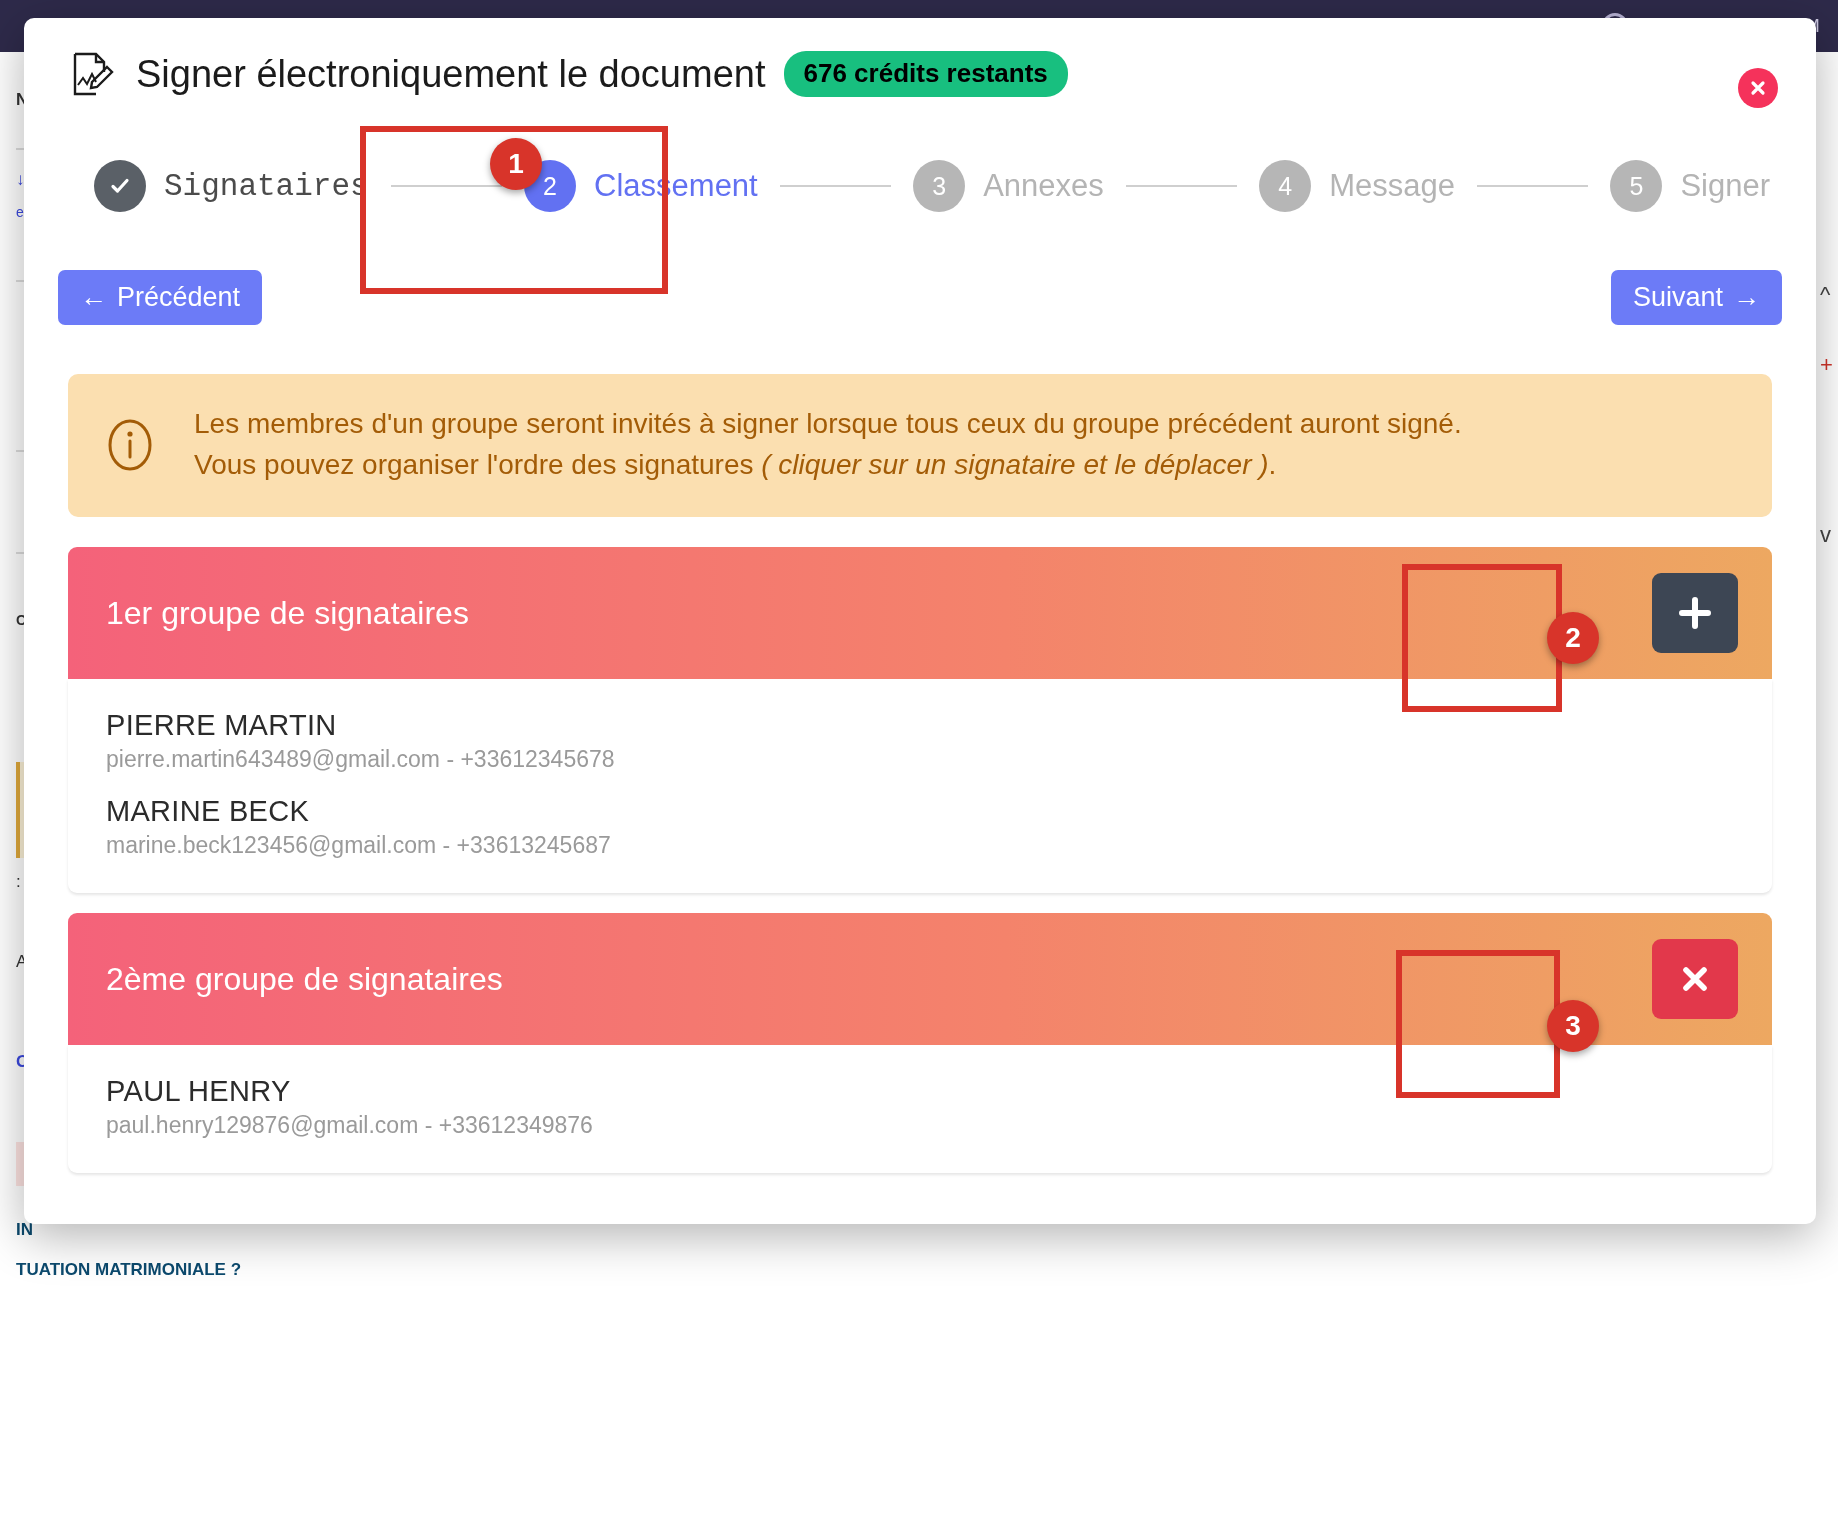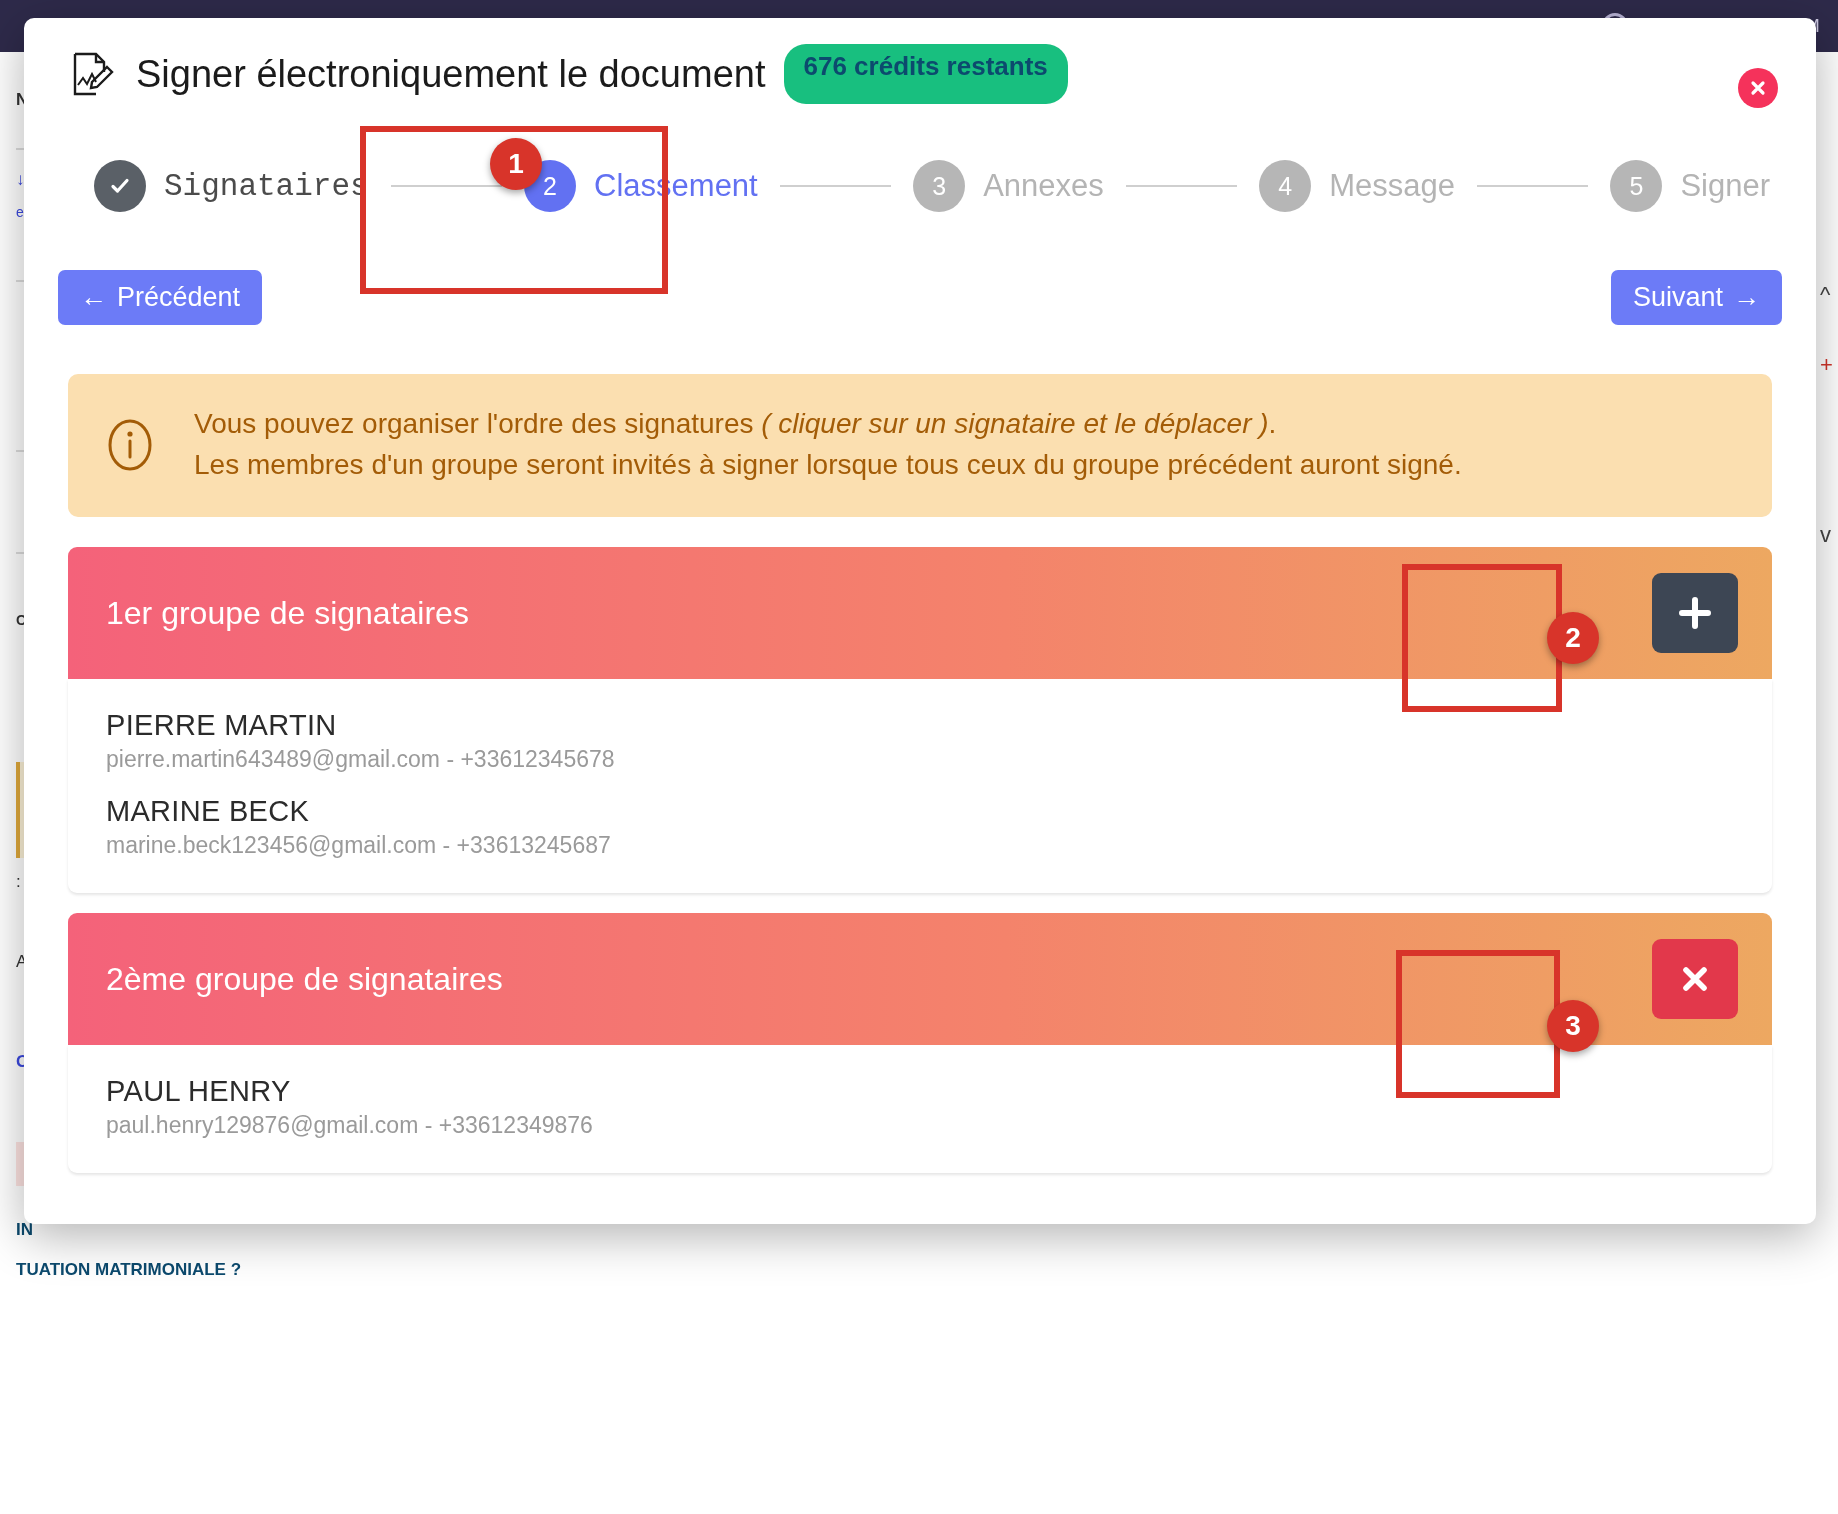--- a/index.html
+++ b/index.html
@@ -119,25 +119,25 @@
   }
   .modal-title {
     font-size: 38px;
     color: #1b1b1b;
     font-weight: 400;
     white-space: nowrap;
   }
   .credits-badge {
     margin-left: 18px;
     background: #18bf7f;
-    color: #0c4a6e;
+    color: #000000;
     font-size: 26px;
     font-weight: 700;
     border-radius: 22px;
-    padding: 9px 20px 25px 20px;
+    padding: 9px 20px 11px 20px;
     white-space: nowrap;
     line-height: 1;
     text-align: center;
   }
   .close-btn {
     position: absolute;
     right: 38px;
     top: 50px;
     width: 40px; height: 40px;
     border-radius: 50%;
@@ -438,22 +438,22 @@
 
     <div class="alert">
       <span class="alert-icon">
         <svg width="56" height="56" viewBox="0 0 56 56" fill="none" stroke="#a35c07" stroke-width="3">
           <ellipse cx="28" cy="28" rx="20" ry="24"></ellipse>
           <circle cx="28" cy="17" r="2.6" fill="#a35c07" stroke="none"></circle>
           <path d="M28 24 v16" stroke-linecap="round"></path>
         </svg>
       </span>
       <div class="alert-text">
+        <div>Les membres d'un groupe seront invités à signer lorsque tous ceux du groupe précédent auront signé.</div>
         <div><span>Vous pouvez organiser l'ordre des signatures </span><span class="em">( cliquer sur un signataire et le déplacer )</span><span>.</span></div>
-        <div>Les membres d'un groupe seront invités à signer lorsque tous ceux du groupe précédent auront signé.</div>
       </div>
     </div>
 
     <div class="groups">
 
       <div class="group">
         <div class="group-header">
           <span class="group-title">1er groupe de signataires</span>
           <button class="group-action add">
             <svg width="40" height="40" viewBox="0 0 40 40">

